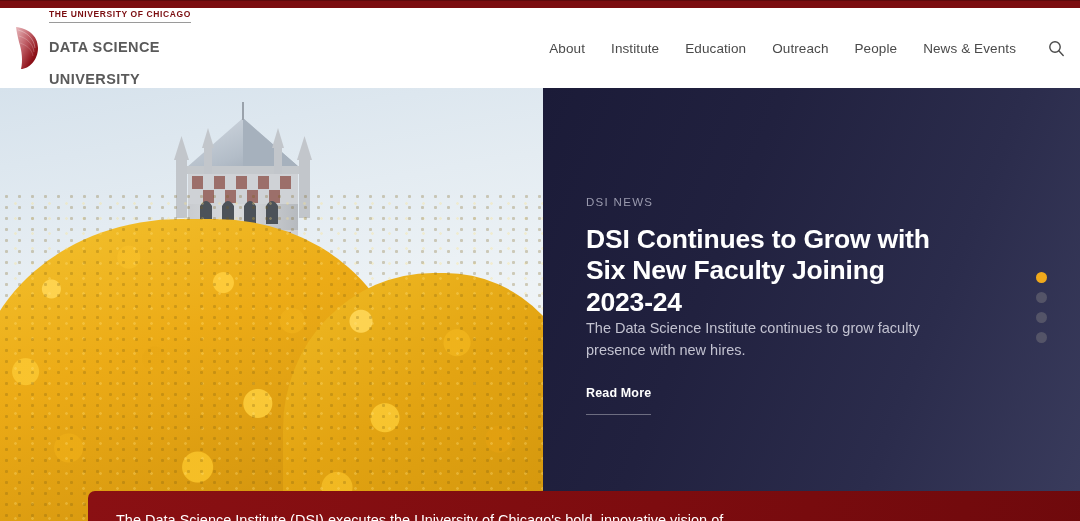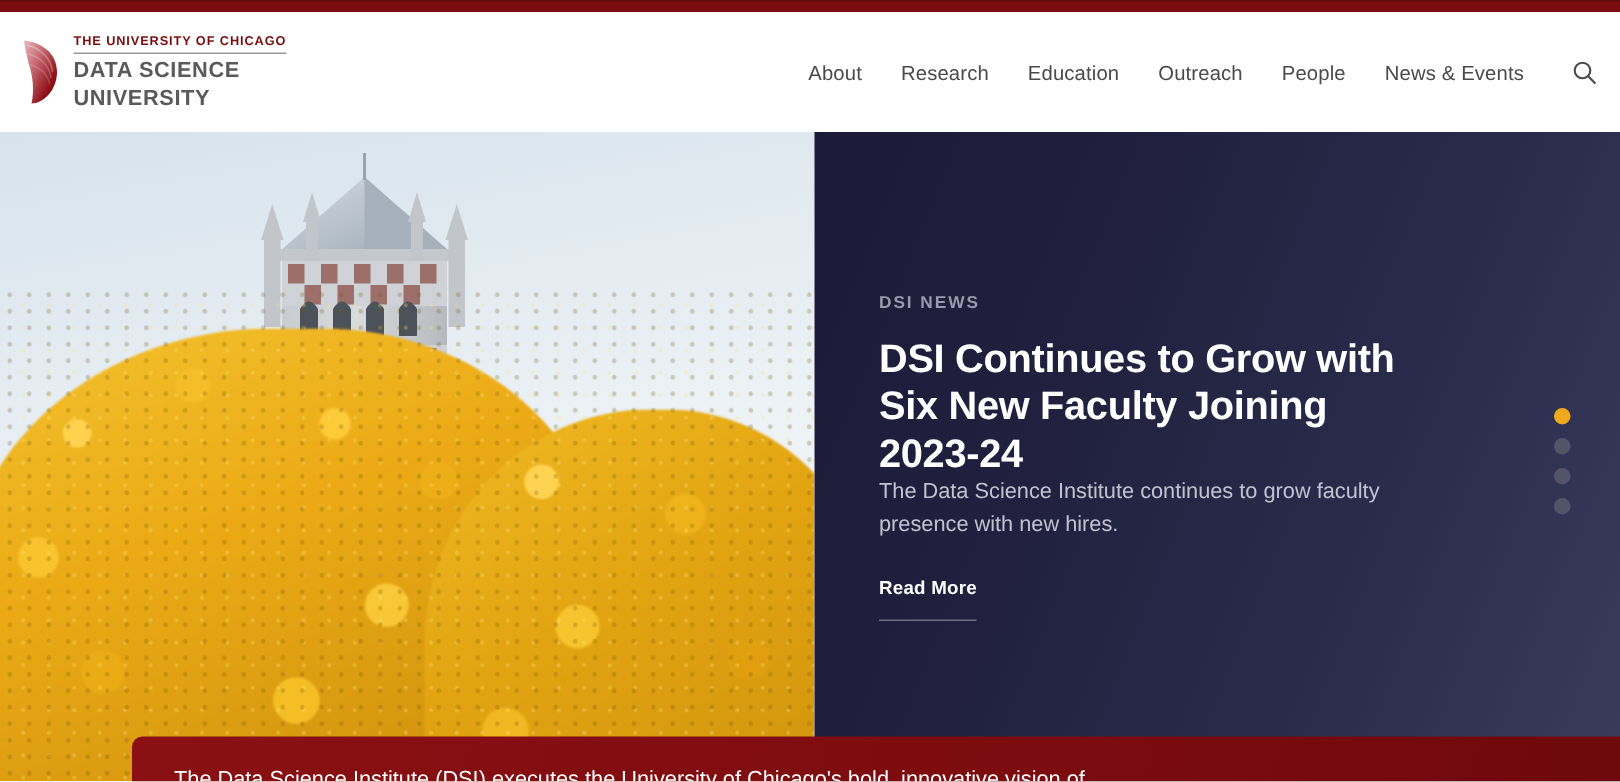--- a/index.html
+++ b/index.html
@@ -33,21 +33,21 @@
   }
   .phoenix svg { display:block; }
   .logo-text { display:flex; flex-direction:column; justify-content:center; }
   .uchicago-line {
     font-size:8.5px; font-weight:bold; letter-spacing:.6px;
     color:#7b0d10; line-height:1.25; white-space:nowrap;
     border-bottom:1px solid #9a9a9a; padding-bottom:2px;
   }
   .dsi-line {
     font-size:14.5px; font-weight:bold; letter-spacing:.4px;
-    color:#5a5a5a; line-height:1.12; margin-top:3px; white-space:nowrap;
+    color:#5a5a5a; line-height:1.12; margin-top:16px; white-space:nowrap;
   }
 
   .nav {
     margin-left:auto; margin-right:14px;
     display:flex; align-items:center; gap:26px;
   }
   .nav-item {
     font-size:13.5px; color:#4a4a4a; white-space:nowrap;
     cursor:pointer; letter-spacing:.1px;
   }
@@ -132,21 +132,21 @@
 
   
   .hero-panel {
     position:absolute; top:0; left:543px; width:537px; height:433px;
     background:linear-gradient(112deg,#1b1b38 0%,#21213f 34%,#2b2c4c 68%,#3a3c5d 100%);
   }
   .panel-inner {
     position:absolute; left:43px; top:108px; width:400px;
   }
   .eyebrow {
-    font-size:11.5px; font-weight:bold; letter-spacing:1.3px;
+    font-size:11.5px; font-weight:normal; letter-spacing:1.3px;
     color:#9a9aae; margin-bottom:16px;
   }
   .hero-title {
     font-size:26.5px; font-weight:bold; line-height:1.18;
     color:#ffffff; letter-spacing:-.2px; 
     max-width:372px;
   }
   .hero-desc {
     font-size:14.5px; line-height:1.5; color:#c2c2d0;
     max-width:352px; margin-bottom:22px;
@@ -206,21 +206,21 @@
       </span>
       <span class="logo-text">
         <span class="uchicago-line">THE UNIVERSITY OF CHICAGO</span>
         <span class="dsi-line">DATA SCIENCE</span>
         <span class="dsi-line">UNIVERSITY</span>
       </span>
     </a>
 
     <nav class="nav">
       <span class="nav-item">About</span>
-      <span class="nav-item">Research</span>
+      <span class="nav-item">Institute</span>
       <span class="nav-item">Education</span>
       <span class="nav-item">Outreach</span>
       <span class="nav-item">People</span>
       <span class="nav-item">News &amp; Events</span>
       <span class="search-btn">
         <svg width="17" height="17" viewBox="0 0 17 17">
           <circle cx="7" cy="7" r="5.2" stroke="#4a4a4a" stroke-width="1.4" fill="none"></circle>
           <line x1="10.8" y1="10.8" x2="15.2" y2="15.4" stroke="#4a4a4a" stroke-width="1.4" stroke-linecap="round"></line>
         </svg>
       </span>

